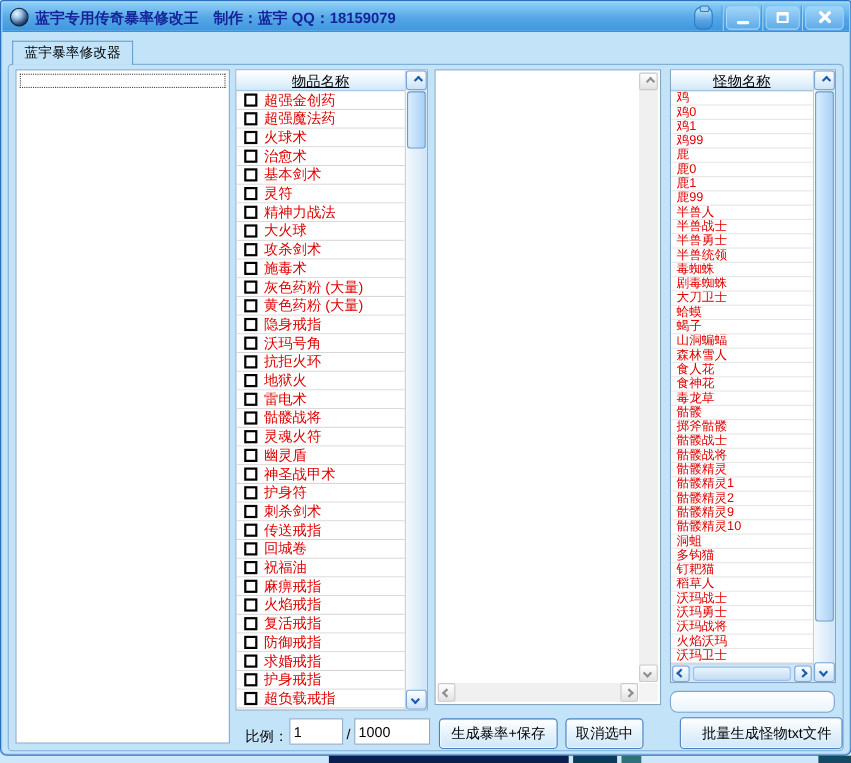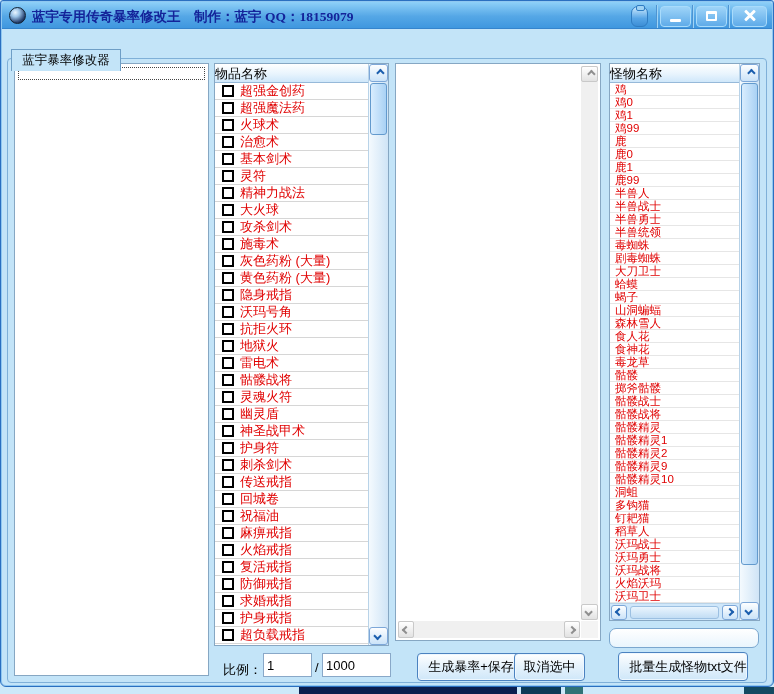--- a/index.html
+++ b/index.html
@@ -7,51 +7,51 @@
   *{box-sizing:border-box;}
   .window{position:absolute;left:0;top:0;width:774px;height:687px;background:#c3e4f8;
           border:1px solid #2a6fc0;border-radius:3px 3px 6px 6px;box-shadow:inset 0 0 0 1px #8fc7f0;}
   
   .titlebar{position:absolute;left:1px;top:1px;right:1px;height:27px;
             background:linear-gradient(#8ed0f8,#55a7e6 55%,#3f97df);border-bottom:1px solid #3584cd;
             border-radius:2px 2px 0 0;}
   .app-icon{position:absolute;left:7px;top:5px;width:17px;height:17px;border-radius:50%;
             background:radial-gradient(circle at 35% 30%,#eaf5ff 0%,#9cc4e8 30%,#27406e 70%,#0a1630 100%);
             border:1px solid #123;}
-  .title-text{position:absolute;left:30px;top:6px;font-size:13.5px;font-weight:bold;color:#14249a;white-space:nowrap;font-family:Liberation Serif, serif;}
+  .title-text{position:absolute;left:30px;top:6px;font-size:13.5px;font-weight:bold;color:#14249a;white-space:nowrap;}
   .controls{position:absolute;right:3px;top:2px;height:24px;display:flex;align-items:center;}
   .jar{width:17px;height:21px;margin-right:9px;border-radius:7px 7px 6px 6px;
        background:linear-gradient(#cdeafd,#57a5e6 60%,#3c8ed6);border:1px solid #2f7cc2;position:relative;}
   .jar:before{content:"";position:absolute;left:4px;top:-2px;width:7px;height:4px;background:#9fd2f4;
               border:1px solid #2f7cc2;border-radius:2px;}
   .tb-sep{width:1px;height:23px;background:#9fd4f6;box-shadow:-1px 0 0 #4d94d2;}
   .ctrl{width:31px;height:21px;margin:0 2px;border-radius:4px;border:1px solid #a8dbfb;
         background:linear-gradient(#9ed4f8,#5fabe9);display:flex;align-items:center;justify-content:center;}
   .ctrl.close{width:35px;}
   .glyph-min{width:11px;height:3px;background:#fff;border-radius:1px;margin-top:9px;}
   .glyph-max{width:11px;height:10px;border:2px solid #fff;border-top-width:3px;border-radius:1px;}
   .glyph-close{position:relative;width:14px;height:14px;}
   .glyph-close:before,.glyph-close:after{content:"";position:absolute;left:0;top:5px;width:14px;height:3px;
         background:#fff;border-radius:1px;}
   .glyph-close:before{transform:rotate(45deg);}
   .glyph-close:after{transform:rotate(-45deg);}
   
   .tab{position:absolute;left:10px;top:36px;width:110px;height:22px;background:#c3e4f8;
        border:1px solid #6e9ec6;border-bottom:none;z-index:3;font-size:12.5px;color:#000;
-       text-align:center;line-height:21px;margin-top:12px;}
+       text-align:center;line-height:21px;}
   .client-frame{position:absolute;left:6px;top:57px;width:760px;height:625px;
        border:1px solid #7fb0d8;border-radius:4px;z-index:1;}
   
   .panel{position:absolute;background:#fff;border:1px solid #86a7c3;z-index:2;}
   .left-listbox{left:13px;top:62px;width:195px;height:613px;}
   .focus-rect{margin:3px;height:13px;border:1px dotted #444;}
   .items-panel{left:213px;top:62px;width:175px;height:583px;display:flex;}
   .items-main{flex:1;min-width:0;display:flex;flex-direction:column;}
-  .col-header{height:19px;line-height:19px;flex:none;text-align:left;font-size:13px;color:#000;
-      background:linear-gradient(#ffffff,#e8f4fd 55%,#cfe7fa);border-bottom:1px solid #96b9d9;}
+  .col-header{height:19px;line-height:19px;flex:none;text-align:center;font-size:13px;color:#000;
+      background:linear-gradient(#ffffff,#e8f4fd 55%,#cfe7fa);border-bottom:1px solid #96b9d9;text-decoration:underline;}
   .item-rows{flex:1;overflow:hidden;}
   .item-row{height:17px;display:flex;align-items:center;border-bottom:1px solid #d6d6d6;background:#fff;}
   .cbx{width:12px;height:12px;border:2px solid #000;margin-left:7px;flex:none;background:#fff;}
   .item-label{color:#e00000;font-size:13px;margin-left:6px;white-space:nowrap;overflow:hidden;}
   
   .vscroll{width:20px;flex:none;background:linear-gradient(90deg,#f4fafe,#cfe4f6);
            border-left:1px solid #b9d3e8;display:flex;flex-direction:column;align-items:stretch;}
   .sbtn{flex:none;background:linear-gradient(#fdfeff,#cbe3f8);border:1px solid #7da7d8;border-radius:3px;
         display:flex;align-items:center;justify-content:center;color:#1b5eae;}
   .sbtn.v{height:18px;}
@@ -88,23 +88,23 @@
   .mon-vscroll{width:20px;flex:none;background:linear-gradient(90deg,#f4fafe,#cfe4f6);
                border-left:1px solid #b9d3e8;display:flex;flex-direction:column;}
   .mon-thumb{height:482px;}
   
   .mini-field{position:absolute;left:608px;top:627px;width:150px;height:20px;z-index:2;
               border:1px solid #7ba7cf;border-radius:7px;background:linear-gradient(#ffffff,#e9f5fd);}
   .xp-btn{position:absolute;z-index:2;background:linear-gradient(#ffffff,#e7f3fc 45%,#cfe7f9);
           border:1px solid #4b82c0;border-radius:4px;font-size:13px;color:#000;
           display:flex;align-items:center;justify-content:center;box-shadow:inset 0 0 0 1px #edf7ff;
           font-family:inherit;white-space:nowrap;}
-  .btn-generate{left:398px;top:652px;width:108px;height:28px;margin-left:18px;}
+  .btn-generate{left:398px;top:652px;width:108px;height:28px;}
   .btn-cancel{left:513px;top:652px;width:71px;height:28px;}
-  .btn-batch{left:617px;top:651px;width:130px;height:29px;padding-left:16px;}
+  .btn-batch{left:617px;top:651px;width:148px;height:29px;padding-left:16px;}
   .ratio-label{position:absolute;left:222px;top:660px;font-size:13px;color:#000;z-index:2;}
   .slash{position:absolute;left:314px;top:659px;font-size:13px;color:#000;z-index:2;}
   .ratio-input{position:absolute;top:652px;height:24px;border:1px solid #89a8c8;background:#fff;
                font-size:13px;padding:0 3px;z-index:2;font-family:inherit;}
   .ratio-input.n1{left:262px;width:49px;}
   .ratio-input.n2{left:321px;width:69px;}
   
   .frag{position:absolute;height:7px;top:687px;}
   .f1{left:299px;width:218px;background:#0b1f4e;}
   .f2{left:521px;width:40px;background:#0c3b57;}

